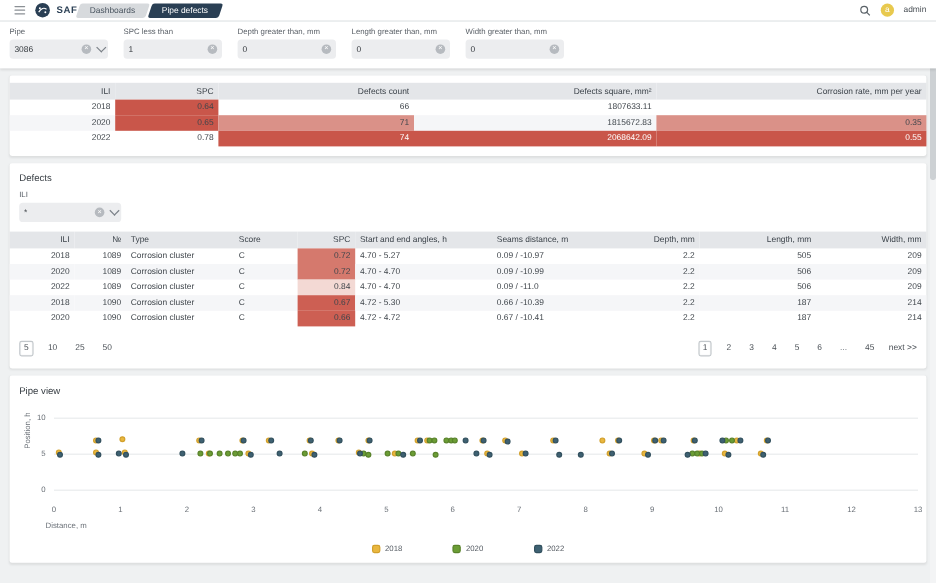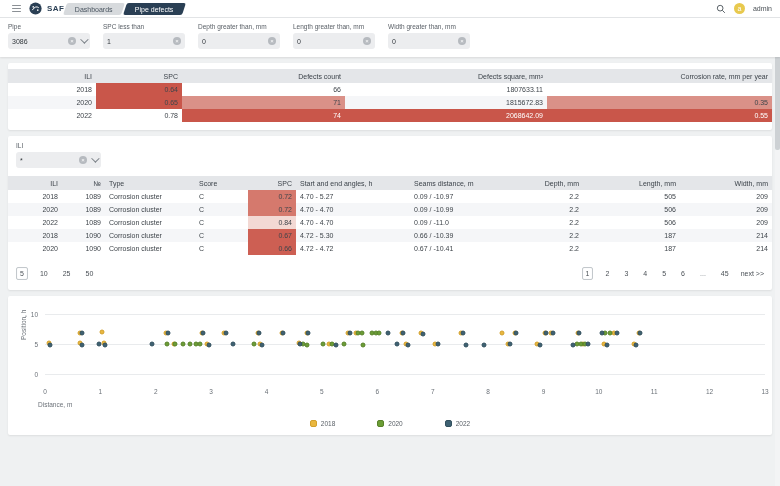--- a/index.html
+++ b/index.html
@@ -182,20 +182,21 @@
             <td class="ra">0.78</td>
             <td class="ra" style="background: rgb(201, 86, 74); color: rgb(255, 255, 255);">74</td>
             <td class="ra" style="background: rgb(201, 86, 74); color: rgb(255, 255, 255);">2068642.09</td>
             <td class="ra" style="background: rgb(201, 86, 74); color: rgb(255, 255, 255);">0.55</td>
           </tr>
         </tbody>
     </table>
   </div>
 
   <div class="card">
+    <div class="card-title">Defects</div>
     <div class="ili-label">ILI</div>
     <div class="select-box">
       <span class="filter-value">*</span>
       <span class="clear-ic">×</span>
       <span class="chev"></span>
     </div>
     <table>
       <colgroup>
         <col style="width:54px">
           <col style="width:43px">
@@ -300,20 +301,21 @@
           <span class="pg">5</span>
           <span class="pg">6</span>
           <span class="pg dots">...</span>
           <span class="pg">45</span>
           <span class="next">next &gt;&gt;</span>
         </div>
     </div>
   </div>
 
   <div class="card">
+    <div class="card-title">Pipe view</div>
     <div class="chart-wrap">
       <span class="ylab">Position, h</span>
       <div class="plot" id="plot">
           <div class="gridline" style="top: 68px;"></div>
           <div class="ytick" style="top: 68px; left: 4px;">0</div>
           <div class="gridline" style="top: 38px;"></div>
           <div class="ytick" style="top: 38px; left: 4px;">5</div>
           <div class="gridline" style="top: 8px;"></div>
           <div class="ytick" style="top: 8px; left: 4px;">10</div>
           <div class="xtick" style="left: 37px;">0</div>

